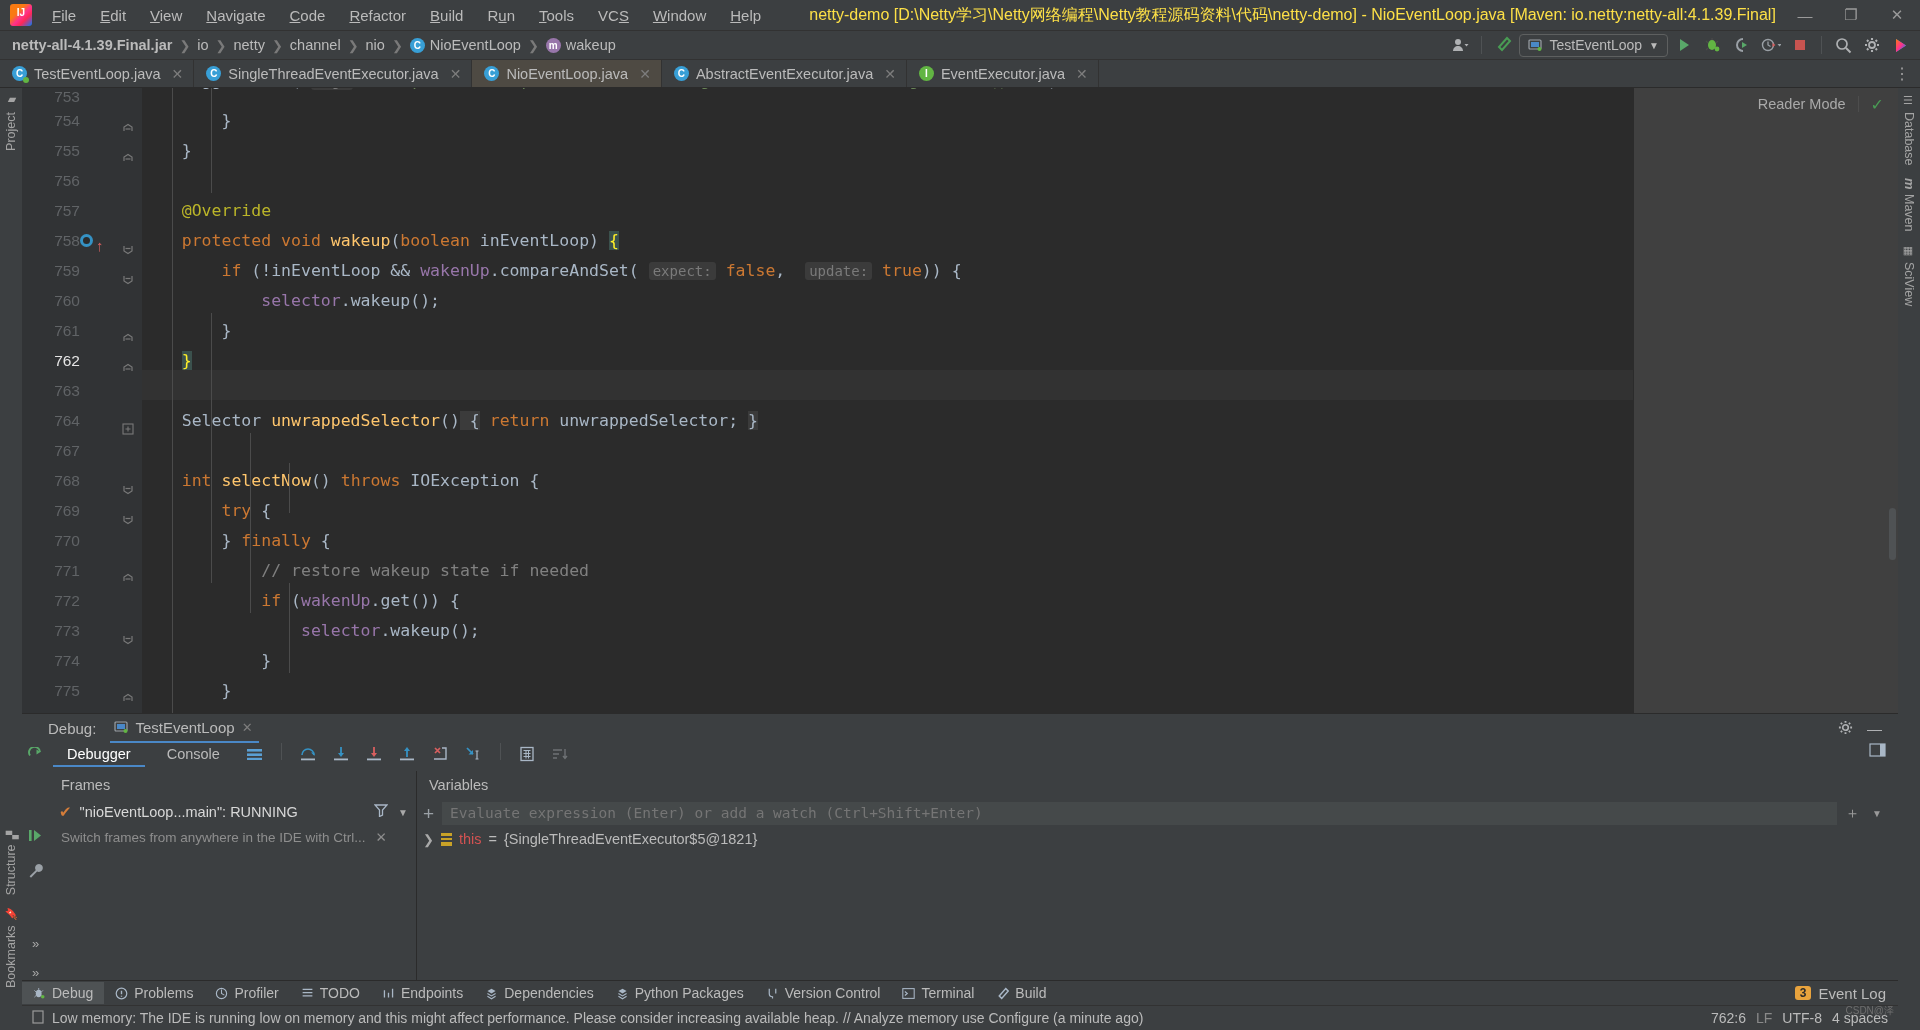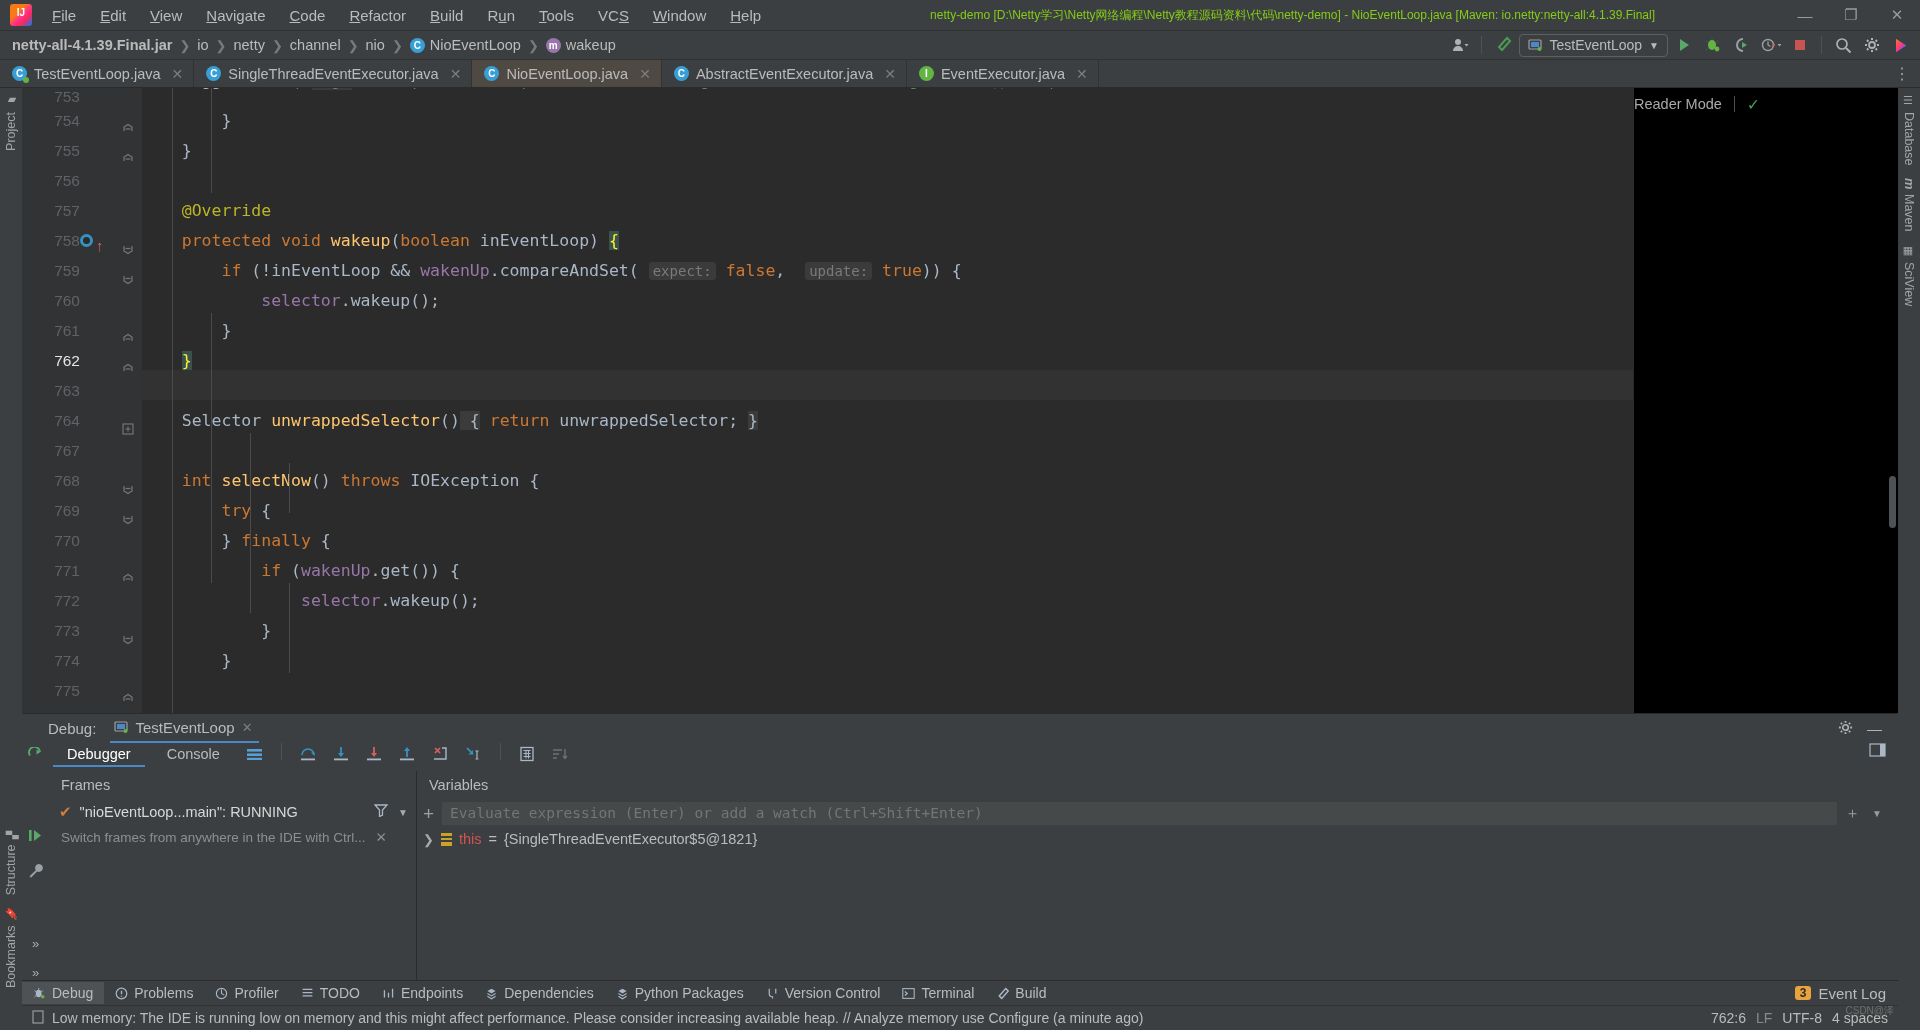--- a/index.html
+++ b/index.html
@@ -17,21 +17,21 @@
     flex:0 0 31px; border-bottom:1px solid #323232;
   }
   .ij-logo{ width:22px; height:22px; margin:0 8px 0 10px; border-radius:3px; position:relative;
     background:linear-gradient(135deg,#f97a12 0%,#f97a12 35%,#ff318c 55%,#fe2857 70%,#007efc 100%);
     flex:0 0 22px;}
   .ij-logo::after{ content:"IJ"; position:absolute; left:0; right:0; top:3px; text-align:center;
     font-size:10px; font-weight:bold; color:#fff; font-family:"Liberation Sans",sans-serif;}
   .menu{ display:flex; align-items:center; gap:0px; }
   .menu-item{ padding:4px 12px; color:#bbbbbb; font-size:15px; cursor:default; }
   .menu-item u{ text-decoration:underline; }
-  .win-title{ flex:1; text-align:center; color:#84cc16; font-size:12px;
+  .win-title{ flex:1; text-align:center; color:#fde047; font-size:16px;
     white-space:nowrap; overflow:hidden; padding-left:30px;}
   .win-btns{ display:flex; align-items:center; }
   .win-btn{ width:46px; height:31px; display:flex; align-items:center; justify-content:center;
     color:#9a9a9a; font-size:15px; }
 
   
   .navbar{
     height:29px; background:#3c3f41; display:flex; align-items:center;
     flex:0 0 29px; padding:0 6px; border-bottom:1px solid #323232;
   }
@@ -102,22 +102,22 @@
   .fn{ color:#ffc66d; }
   .field{ color:#9876aa; }
   .anno{ color:#bbb529; }
   .cmt{ color:#808080; }
   .str{ color:#6a8759; }
   .hint{ color:#7a7a7a; background:#3b3b3b; border-radius:3px; padding:1px 4px; font-size:14px;}
   .brmatch{ background:#3b514d; color:#ffef28; }
 
   .indentline{ position:absolute; top:0; bottom:0; width:1px; background:#4b4b4b; }
 
-  .rightpane{ width:265px; flex:0 0 265px; background:#000000; border-left:1px solid #2b2b2b;
-    display:flex; flex-direction:row; }
+  .rightpane{ width:265px; flex:0 0 265px; background:#404040; border-left:1px solid #2b2b2b;
+    display:flex; flex-direction:column; }
   .readermode{ height:32px; display:flex; align-items:center; justify-content:flex-end;
     gap:12px; padding-right:14px; color:#a9a9a9; font-size:14.5px; }
   .rm-div{ width:1px; height:16px; background:#4d4d4d; }
   .rm-check{ color:#499c54; font-size:16px; }
 
   .editor-scroll{ position:absolute; right:2px; width:7px; border-radius:4px; background:#4f5254; }
 
   
   .debugpanel{ flex:0 0 255px; background:#3c3f41; display:flex; flex-direction:column;
     border-top:1px solid #2b2b2b; }
@@ -519,20 +519,21 @@
             <div class="ln"><span class="txt">        </span><span class="kw">if</span> <span class="txt">(!inEventLoop &amp;&amp; </span><span class="field">wakenUp</span><span class="txt">.compareAndSet(</span> <span class="hint">expect:</span> <span class="kw">false</span><span class="txt">, </span> <span class="hint">update:</span> <span class="kw">true</span><span class="txt">)) {</span></div>
             <div class="ln"><span class="txt">            </span><span class="field">selector</span><span class="txt">.wakeup();</span></div>
             <div class="ln"><span class="txt">        }</span></div>
             <div class="ln"><span class="txt">    </span><span class="brmatch">}</span></div>
             <div class="ln"></div>
             <div class="ln"><span class="txt">    Selector </span><span class="fn">unwrappedSelector</span><span class="txt">()</span><span style="background:#3b3b3b;"> </span><span class="txt" style="background:#3b3b3b;">{</span><span class="txt"> </span><span class="kw">return</span> <span class="txt">unwrappedSelector; </span><span class="txt" style="background:#3b3b3b;">}</span></div>
             <div class="ln"></div>
             <div class="ln"><span class="txt">    </span><span class="kw">int</span> <span class="fn">selectNow</span><span class="txt">() </span><span class="kw">throws</span> <span class="txt">IOException {</span></div>
             <div class="ln"><span class="txt">        </span><span class="kw">try</span> <span class="txt">{</span></div>
             <div class="ln"><span class="txt">        } </span><span class="kw">finally</span> <span class="txt">{</span></div>
+            <div class="ln"><span class="cmt">            // restore wakeup state if needed</span></div>
             <div class="ln"><span class="txt">            </span><span class="kw">if</span> <span class="txt">(</span><span class="field">wakenUp</span><span class="txt">.get()) {</span></div>
             <div class="ln"><span class="txt">                </span><span class="field">selector</span><span class="txt">.wakeup();</span></div>
             <div class="ln"><span class="txt">            }</span></div>
             <div class="ln"><span class="txt">        }</span></div>
 
           </div>
         </div>
 
         <div class="rightpane">
           <div class="readermode">

